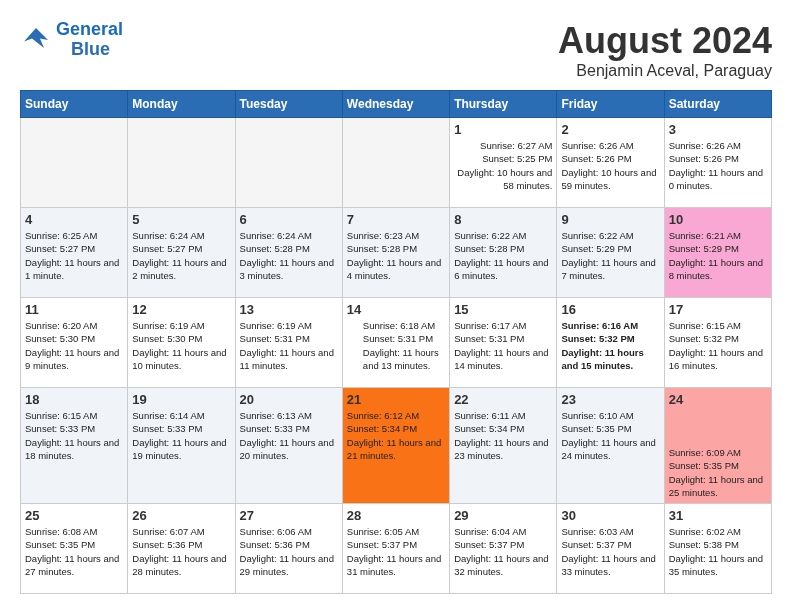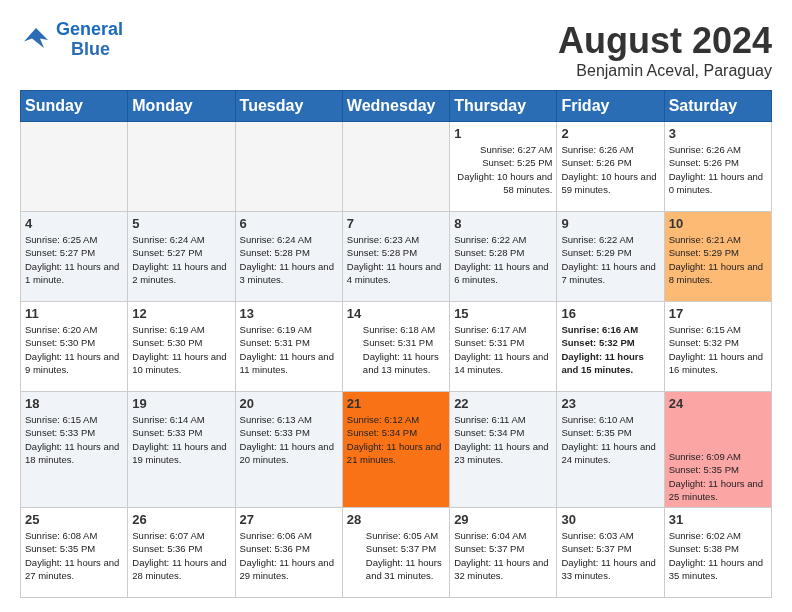--- a/index.html
+++ b/index.html
@@ -47,21 +47,21 @@
       color: #333;
     }
     table {
       width: 100%;
       border-collapse: collapse;
       table-layout: fixed;
     }
     th {
       background-color: #2a6db5;
       color: #fff;
-      font-size: 16px;
+      font-size: 12px;
       font-weight: bold;
       padding: 6px 4px;
       text-align: left;
       border: 1px solid #1a5a9a;
     }
     td {
       border: 1px solid #ccc;
       vertical-align: top;
       padding: 4px 4px;
       font-size: 10px;
@@ -170,21 +170,21 @@
           <div class="cell-info" style="white-space: pre-line;">Sunrise: 6:22 AM
 Sunset: 5:28 PM
 Daylight: 11 hours and 6 minutes.</div>
         </td>
         <td style="background: rgb(240, 244, 248);">
           <span class="day-num">9</span>
           <div class="cell-info" style="white-space: pre-line;">Sunrise: 6:22 AM
 Sunset: 5:29 PM
 Daylight: 11 hours and 7 minutes.</div>
         </td>
-        <td style="background: #fdba74;">
+        <td style="background: #f9a8d4;">
           <span class="day-num">10</span>
           <div class="cell-info" style="white-space: pre-line;">Sunrise: 6:21 AM
 Sunset: 5:29 PM
 Daylight: 11 hours and 8 minutes.</div>
         </td>
       </tr>
       <tr>
         <td>
           <span class="day-num">11</span>
           <div class="cell-info" style="white-space: pre-line;">Sunrise: 6:20 AM
@@ -286,21 +286,21 @@
 Daylight: 11 hours and 28 minutes.</div>
         </td>
         <td>
           <span class="day-num">27</span>
           <div class="cell-info" style="white-space: pre-line;">Sunrise: 6:06 AM
 Sunset: 5:36 PM
 Daylight: 11 hours and 29 minutes.</div>
         </td>
         <td>
           <span class="day-num">28</span>
-          <div class="cell-info" style="white-space: pre-line; margin-left: 19px;">Sunrise: 6:05 AM
+          <div class="cell-info" style="white-space: pre-line;">Sunrise: 6:05 AM
 Sunset: 5:37 PM
 Daylight: 11 hours and 31 minutes.</div>
         </td>
         <td>
           <span class="day-num">29</span>
           <div class="cell-info" style="white-space: pre-line;">Sunrise: 6:04 AM
 Sunset: 5:37 PM
 Daylight: 11 hours and 32 minutes.</div>
         </td>
         <td>

